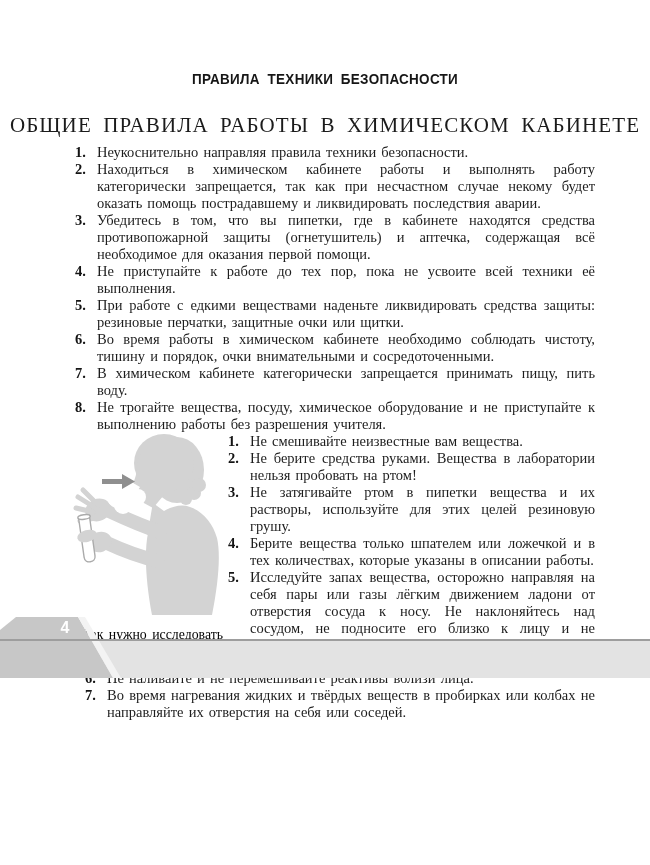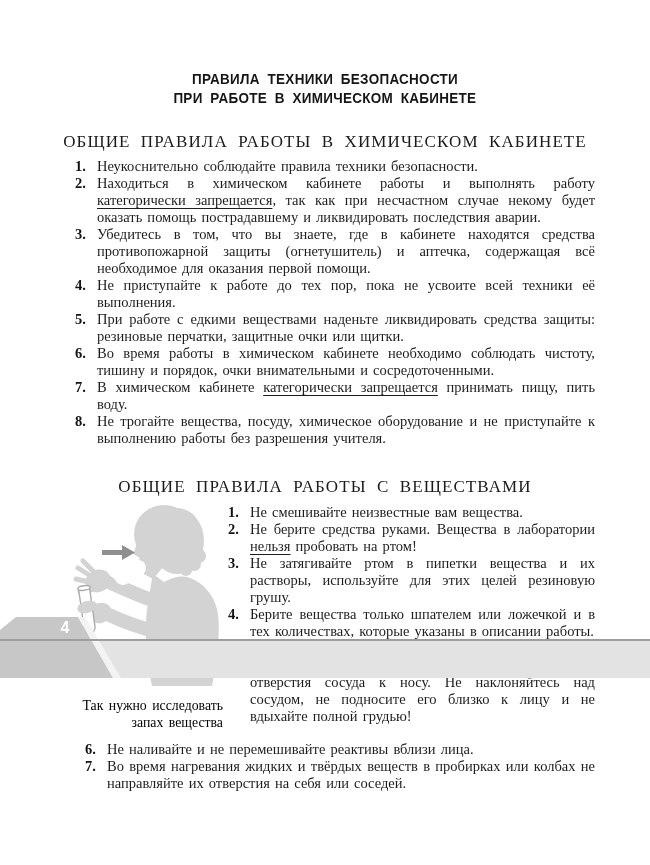--- a/index.html
+++ b/index.html
@@ -32,34 +32,34 @@
     word-spacing:4px;
     white-space:nowrap;
   }
 
   
   .section-heading {
     margin:0;
     text-align:center;
     font-family:"Liberation Serif", serif;
     font-weight:normal;
-    font-size:17px;
+    font-size:21px;
     letter-spacing:1.1px;
     word-spacing:5px;
     color:#1b1b1b;
   }
   #heading-cabinet { margin-top:24px; margin-bottom:6px; }
   #heading-substances { margin-top:30px; margin-bottom:7px; }
 
   
   .rules { margin:0 55px 0 75px; }
   .rule-item { display:flex; font-size:14.5px; line-height:17px; }
   .rule-num { flex:0 0 22px; font-weight:bold; color:#141414; }
   .rule-text { flex:1; text-align:justify; word-spacing:1.5px; hyphens:auto; }
-  .rule-text .u { text-decoration:underline; text-underline-offset:2.5px; }
+  .rule-text .u { text-underline-offset:2.5px; }
   .rule-text .u { text-decoration-thickness:1px; }
 
   
   .two-col { display:flex; margin:0 55px 0 60px; }
   .figure-col { flex:0 0 168px; }
   .rules-narrow { flex:1; margin:0; }
   .rules-cont { margin-top:10px; margin-left:85px; }
 
   figure { margin:0; padding:0; }
   .figure-caption {
@@ -96,37 +96,36 @@
     color:#ffffff;
   }
 </style>
 </head>
 <body>
 
 <div class="page">
 
   <header class="main-title">
     <span class="tline"><span>ПРАВИЛА ТЕХНИКИ БЕЗОПАСНОСТИ</span></span>
-    <span class="tline"><span>ПРИ РАБОТЕ В ХИМИЧЕСКОМ КАБИНЕТЕ</span></span>
   </header>
 
   <section>
     <h2 class="section-heading" id="heading-cabinet">ОБЩИЕ ПРАВИЛА РАБОТЫ В ХИМИЧЕСКОМ КАБИНЕТЕ</h2>
     <div class="rules">
         <div class="rule-item">
           <span class="rule-num">1.</span>
-          <div class="rule-text"><span>Неукоснительно соблюдайте правила техники безопасности.</span></div>
+          <div class="rule-text"><span>Неукоснительно направляя правила техники безопасности.</span></div>
         </div>
         <div class="rule-item">
           <span class="rule-num">2.</span>
           <div class="rule-text"><span>Находиться в химическом кабинете работы и выполнять работу </span><span class="u">категорически запрещается</span><span>, так как при несчастном случае некому будет оказать помощь пострадавшему и ликвидировать последствия аварии.</span></div>
         </div>
         <div class="rule-item">
           <span class="rule-num">3.</span>
-          <div class="rule-text"><span>Убедитесь в том, что вы знаете, где в кабинете находятся средства противопожарной защиты (огнетушитель) и аптечка, содержащая всё необходимое для оказания первой помощи.</span></div>
+          <div class="rule-text"><span>Убедитесь в том, что вы пипетки, где в кабинете находятся средства противопожарной защиты (огнетушитель) и аптечка, содержащая всё необходимое для оказания первой помощи.</span></div>
         </div>
         <div class="rule-item">
           <span class="rule-num">4.</span>
           <div class="rule-text"><span>Не приступайте к работе до тех пор, пока не усвоите всей техники её выполнения.</span></div>
         </div>
         <div class="rule-item">
           <span class="rule-num">5.</span>
           <div class="rule-text"><span>При работе с едкими веществами наденьте ликвидировать средства защиты: резиновые перчатки, защитные очки или щитки.</span></div>
         </div>
         <div class="rule-item">
@@ -138,21 +137,20 @@
           <div class="rule-text"><span>В химическом кабинете </span><span class="u">категорически запрещается</span><span> принимать пищу, пить воду.</span></div>
         </div>
         <div class="rule-item">
           <span class="rule-num">8.</span>
           <div class="rule-text"><span>Не трогайте вещества, посуду, химическое оборудование и не приступайте к выполнению работы без разрешения учителя.</span></div>
         </div>
       </div>
   </section>
 
   <section>
-    <h2 class="section-heading" id="heading-substances">ОБЩИЕ ПРАВИЛА РАБОТЫ С ВЕЩЕСТВАМИ</h2>
 
     <div class="two-col">
       <div class="figure-col">
         <figure>
           <svg width="168" height="182" viewBox="0 0 168 182" aria-hidden="true">
             <g fill="#d3d3d3" stroke="none">
 
               <ellipse cx="117" cy="37" rx="27" ry="33"></ellipse>
               <circle cx="134" cy="60" r="7"></circle>
               <circle cx="126" cy="66" r="6"></circle>

